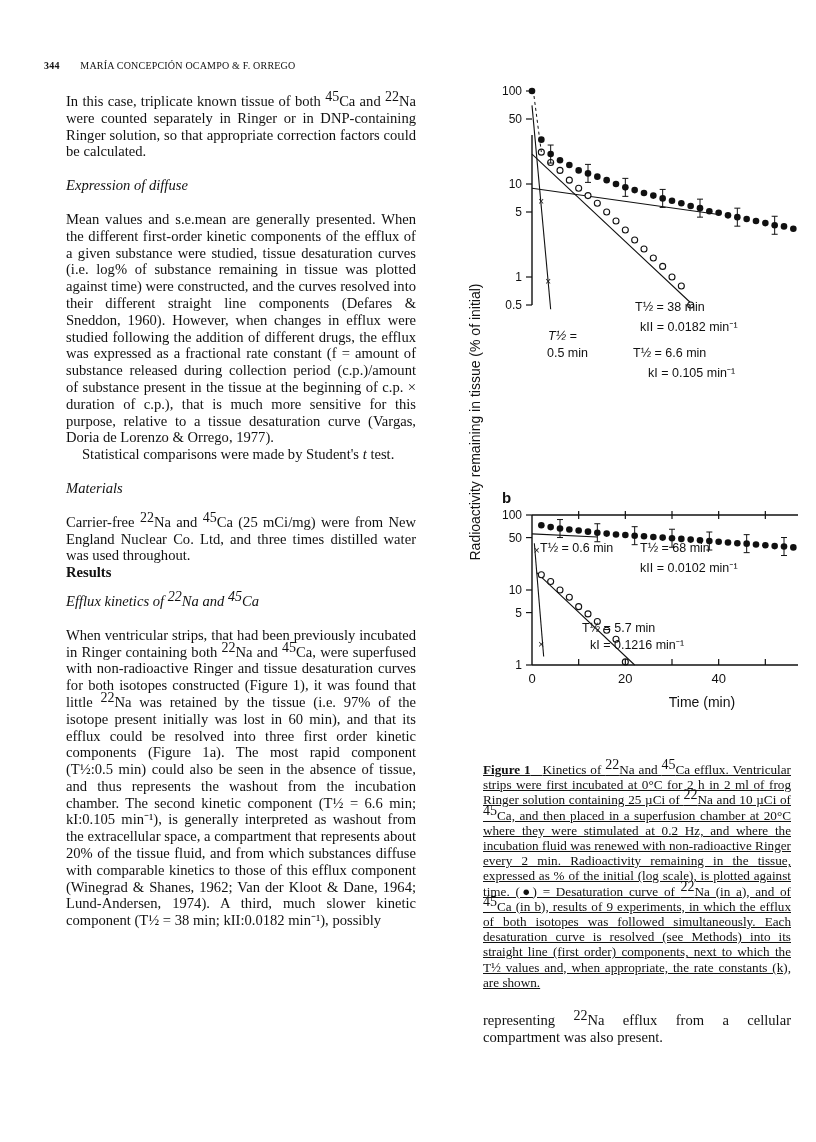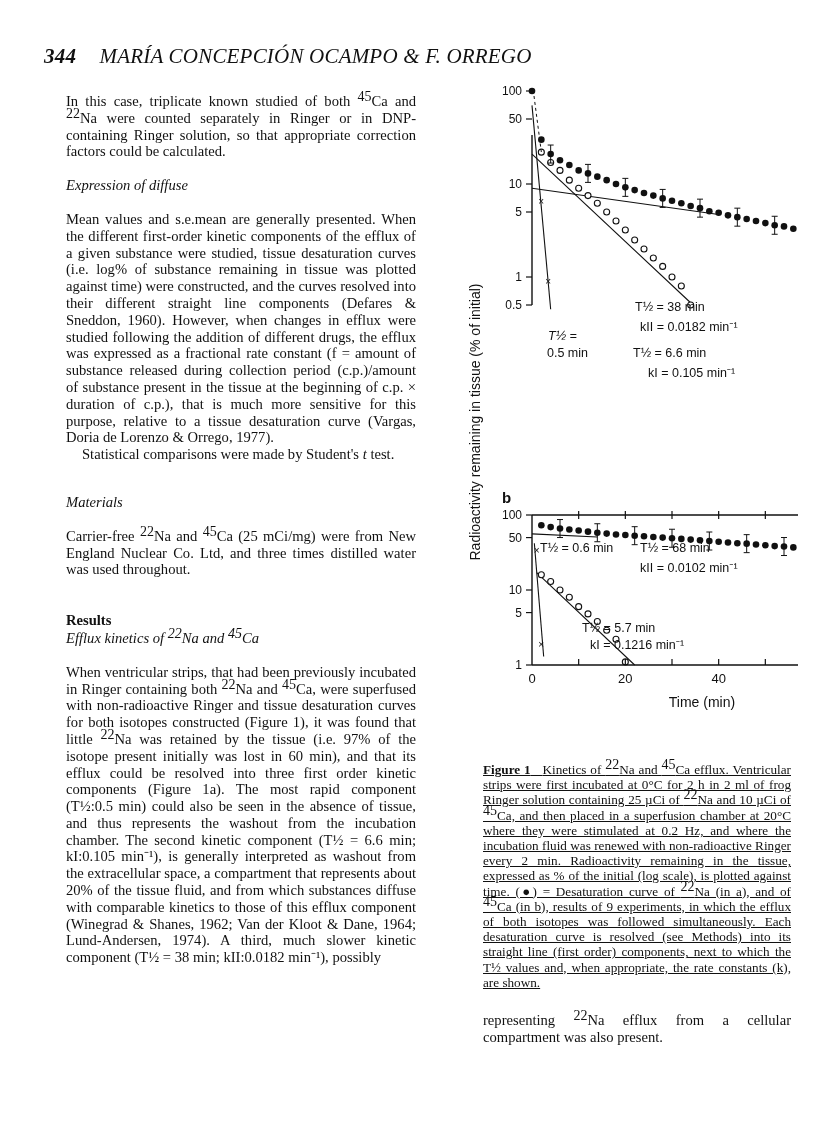--- a/index.html
+++ b/index.html
@@ -1,18 +1,18 @@
 <!DOCTYPE html>
 <html><head>
 <meta charset="utf-8">
 <style>
   html, body { margin:0; padding:0; background:#fff; }
   body { width:816px; height:1142px; position:relative; overflow:hidden; color:#111;
          font-family:"Liberation Serif", serif; }
-  .hdr { position:absolute; top:44px; left:44px; font-size:21px; letter-spacing:0.2px;font-style:italic; }
+  .hdr { position:absolute; top:60px; left:44px; font-size:10px; letter-spacing:0.2px; }
   .hdr .pn { font-weight:bold; margin-right:18px; }
   .col { position:absolute; font-size:14.6px; line-height:16.8px; text-align:justify; }
   .col p { margin:0; }
   .lcol { left:66px; width:350px; }
   .ital { font-style:italic; }
   .bold { font-weight:bold; }
   sup { font-size:14px; line-height:0; vertical-align:5px; }
   .ind { text-indent:16px; }
   .rcol { left:483px; width:308px; font-size:13.2px; line-height:15.2px;text-decoration:underline; }
   .rbody { left:483px; width:308px; font-size:14.6px; line-height:16.8px; }
@@ -21,28 +21,28 @@
 </style>
 </head>
 <body>
 
 <div class="hdr">
   <span class="pn">344</span>
   <span>MARÍA CONCEPCIÓN OCAMPO &amp; F. ORREGO</span>
 </div>
 
 <div class="col lcol" style="top:93px">
-  <p><span>In this case, triplicate known studied of both </span><sup>45</sup><span>Ca and </span><sup>22</sup><span>Na were counted separately in Ringer or in DNP-containing Ringer solution, so that appropriate correction factors could be calculated.</span></p>
+  <p><span>In this case, triplicate known tissue of both </span><sup>45</sup><span>Ca and </span><sup>22</sup><span>Na were counted separately in Ringer or in DNP-containing Ringer solution, so that appropriate correction factors could be calculated.</span></p>
   <p class="ital" style="margin-top:17px">Expression of diffuse</p>
   <p style="margin-top:17px">Mean values and s.e.mean are generally presented. When the different first-order kinetic components of the efflux of a given substance were studied, tissue desaturation curves (i.e. log% of substance remaining in tissue was plotted against time) were constructed, and the curves resolved into their different straight line components (Defares &amp; Sneddon, 1960). However, when changes in efflux were studied following the addition of different drugs, the efflux was expressed as a fractional rate constant (f = amount of substance released during collection period (c.p.)/amount of substance present in the tissue at the beginning of c.p. × duration of c.p.), that is much more sensitive for this purpose, relative to a tissue desaturation curve (Vargas, Doria de Lorenzo &amp; Orrego, 1977).</p>
   <p class="ind"><span>Statistical comparisons were made by Student's </span><span class="ital">t</span><span> test.</span></p>
-  <p class="ital" style="margin-top:31px">Materials</p>
+  <p class="ital" style="margin-top:17px">Materials</p>
   <p style="margin-top:17px"><span>Carrier-free </span><sup>22</sup><span>Na and </span><sup>45</sup><span>Ca (25 mCi/mg) were from New England Nuclear Co. Ltd, and three times distilled water was used throughout.</span></p>
-  <p class="bold" style="margin-top:34px">Results</p>
-  <p class="ital" style="margin-top:1px"><span>Efflux kinetics of </span><sup>22</sup><span>Na and </span><sup>45</sup><span>Ca</span></p>
+  <p class="bold" style="">Results</p>
+  <p class="ital" style="margin-top:12px"><span>Efflux kinetics of </span><sup>22</sup><span>Na and </span><sup>45</sup><span>Ca</span></p>
   <p style="margin-top:17px"><span>When ventricular strips, that had been previously incubated in Ringer containing both </span><sup>22</sup><span>Na and </span><sup>45</sup><span>Ca, were superfused with non-radioactive Ringer and tissue desaturation curves for both isotopes constructed (Figure 1), it was found that little </span><sup>22</sup><span>Na was retained by the tissue (i.e. 97% of the isotope present initially was lost in 60 min), and that its efflux could be resolved into three first order kinetic components (Figure 1a). The most rapid component (T½:0.5 min) could also be seen in the absence of tissue, and thus represents the washout from the incubation chamber. The second kinetic component (T½ = 6.6 min; kI:0.105 min⁻¹), is generally interpreted as washout from the extracellular space, a compartment that represents about 20% of the tissue fluid, and from which substances diffuse with comparable kinetics to those of this efflux component (Winegrad &amp; Shanes, 1962; Van der Kloot &amp; Dane, 1964; Lund-Andersen, 1974). A third, much slower kinetic component (T½ = 38 min; kII:0.0182 min⁻¹), possibly</span></p>
 </div>
 
 <svg id="chart" width="340" height="680">
     <text x="44" y="-3" font-size="15" font-weight="bold">a</text>
     <line x1="74" y1="53" x2="74" y2="223" stroke="#111" stroke-width="1.4"></line>
     <line x1="68" y1="9" x2="74" y2="9" stroke="#111" stroke-width="1.2"></line>
     <text x="64" y="13" font-size="12" text-anchor="end">100</text>
     <line x1="68" y1="36.99634041863193" x2="74" y2="36.99634041863193" stroke="#111" stroke-width="1.2"></line>
     <text x="64" y="40.99634041863193" font-size="12" text-anchor="end">50</text>

